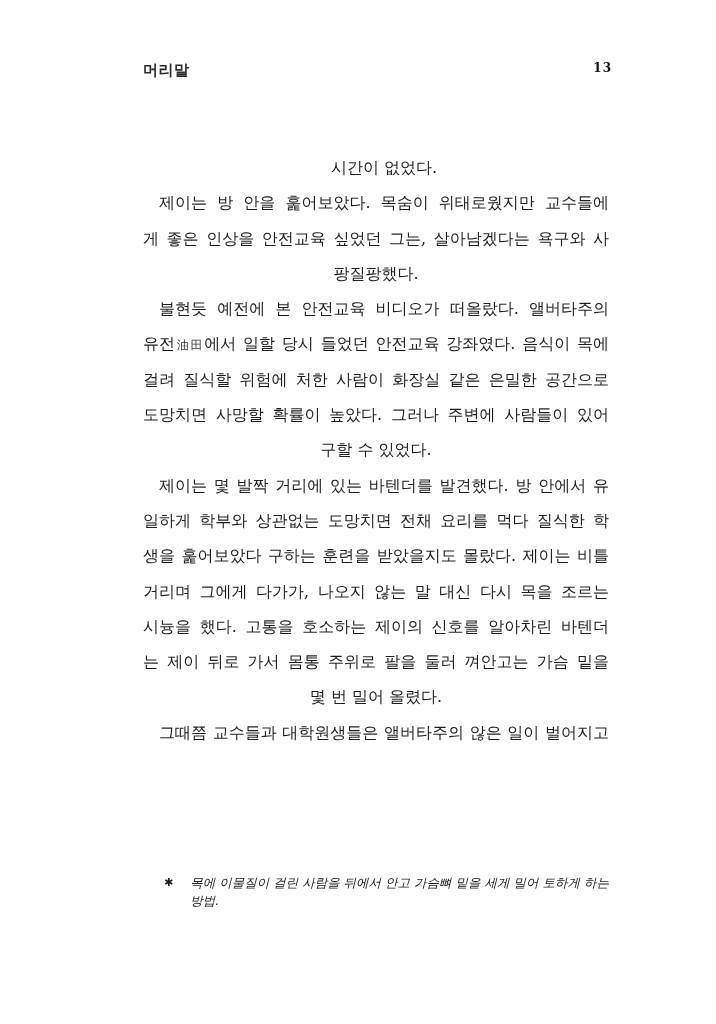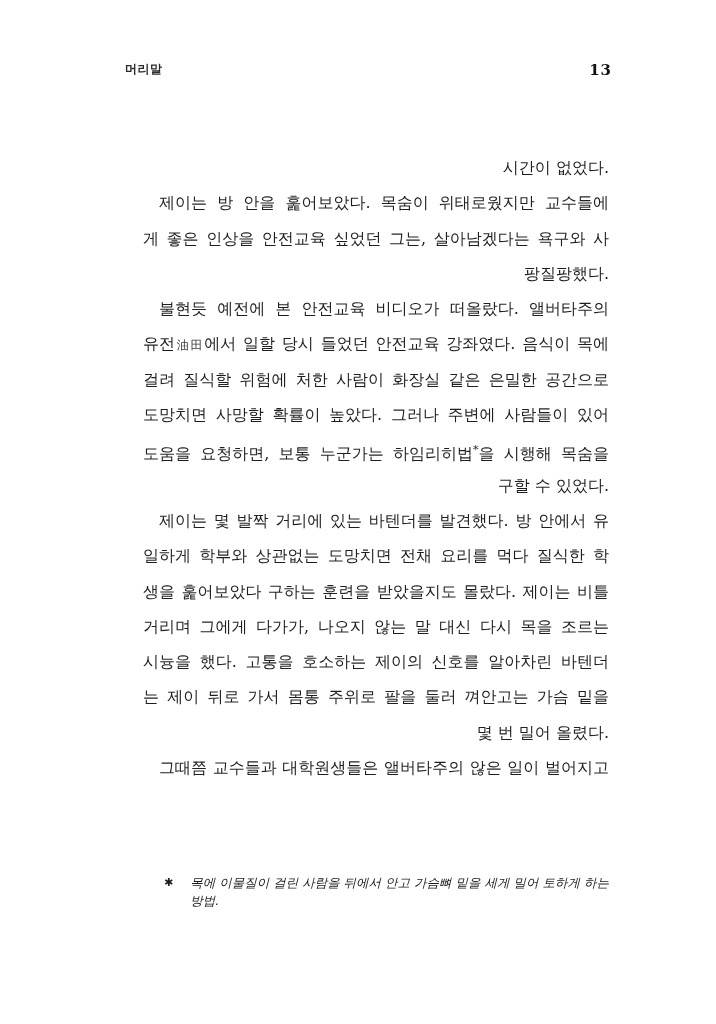--- a/index.html
+++ b/index.html
@@ -6,52 +6,52 @@
   .page {
     position: relative;
     width: 716px;
     height: 1024px;
     background: #ffffff;
     overflow: hidden;
     font-family: "DejaVu Serif", "Liberation Serif", serif;
   }
   .running-title {
     position: absolute;
-    left: 125px;
+    left: 143px;
     top: 61px;
     font-family: "DejaVu Sans", "Liberation Sans", sans-serif;
-    font-size: 12px;
+    font-size: 15px;
     font-weight: 700;
     color: #2b2b2b;
     letter-spacing: 0.5px;
   }
   .page-number {
     position: absolute;
     left: 560px;
     top: 61px;
     width: 52px;
     text-align: right;
     font-family: "DejaVu Serif", "Liberation Serif", serif;
-    font-size: 15px;
+    font-size: 12px;
     font-weight: 700;
     color: #111111;
     letter-spacing: 1px;
   }
   .body-text {
     position: absolute;
     left: 143px;
     top: 150px;
     width: 466px;
     font-size: 16px;
     color: #1e1e1e;
   }
   .line {
     height: 35.3px;
     line-height: 35.3px;
-    text-align: right;
+    text-align: center;
     white-space: normal;
     overflow: visible;
   }
   .line.just {
     text-align: justify;
     text-align-last: justify;
   }
   .line.indent { padding-left: 16px; }
   .hanja {
     font-size: 12px;
@@ -92,21 +92,20 @@
 
   <div class="body-text">
       <div class="line indent"><span>시간이 없었다.</span></div>
       <div class="line indent just"><span>제이는 방 안을 훑어보았다. 목숨이 위태로웠지만 교수들에</span></div>
       <div class="line just"><span>게 좋은 인상을 안전교육 싶었던 그는, 살아남겠다는 욕구와 사</span></div>
       <div class="line"><span>팡질팡했다.</span></div>
       <div class="line indent just"><span>불현듯 예전에 본 안전교육 비디오가 떠올랐다. 앨버타주의</span></div>
       <div class="line just"><span>유전</span><span class="hanja">油田</span><span>에서 일할 당시 들었던 안전교육 강좌였다. 음식이 목에</span></div>
       <div class="line just"><span>걸려 질식할 위험에 처한 사람이 화장실 같은 은밀한 공간으로</span></div>
       <div class="line just"><span>도망치면 사망할 확률이 높았다. 그러나 주변에 사람들이 있어</span></div>
-      <div class="line just"><span>도움을 요청하면, 보통 누군가는 하임리히법</span><span class="supref">*</span><span>을 시행해 목숨을</span></div>
       <div class="line"><span>구할 수 있었다.</span></div>
       <div class="line indent just"><span>제이는 몇 발짝 거리에 있는 바텐더를 발견했다. 방 안에서 유</span></div>
       <div class="line just"><span>일하게 학부와 상관없는 도망치면 전채 요리를 먹다 질식한 학</span></div>
       <div class="line just"><span>생을 훑어보았다 구하는 훈련을 받았을지도 몰랐다. 제이는 비틀</span></div>
       <div class="line just"><span>거리며 그에게 다가가, 나오지 않는 말 대신 다시 목을 조르는</span></div>
       <div class="line just"><span>시늉을 했다. 고통을 호소하는 제이의 신호를 알아차린 바텐더</span></div>
       <div class="line just"><span>는 제이 뒤로 가서 몸통 주위로 팔을 둘러 껴안고는 가슴 밑을</span></div>
       <div class="line"><span>몇 번 밀어 올렸다.</span></div>
       <div class="line indent just"><span>그때쯤 교수들과 대학원생들은 앨버타주의 않은 일이 벌어지고</span></div>
     </div>

